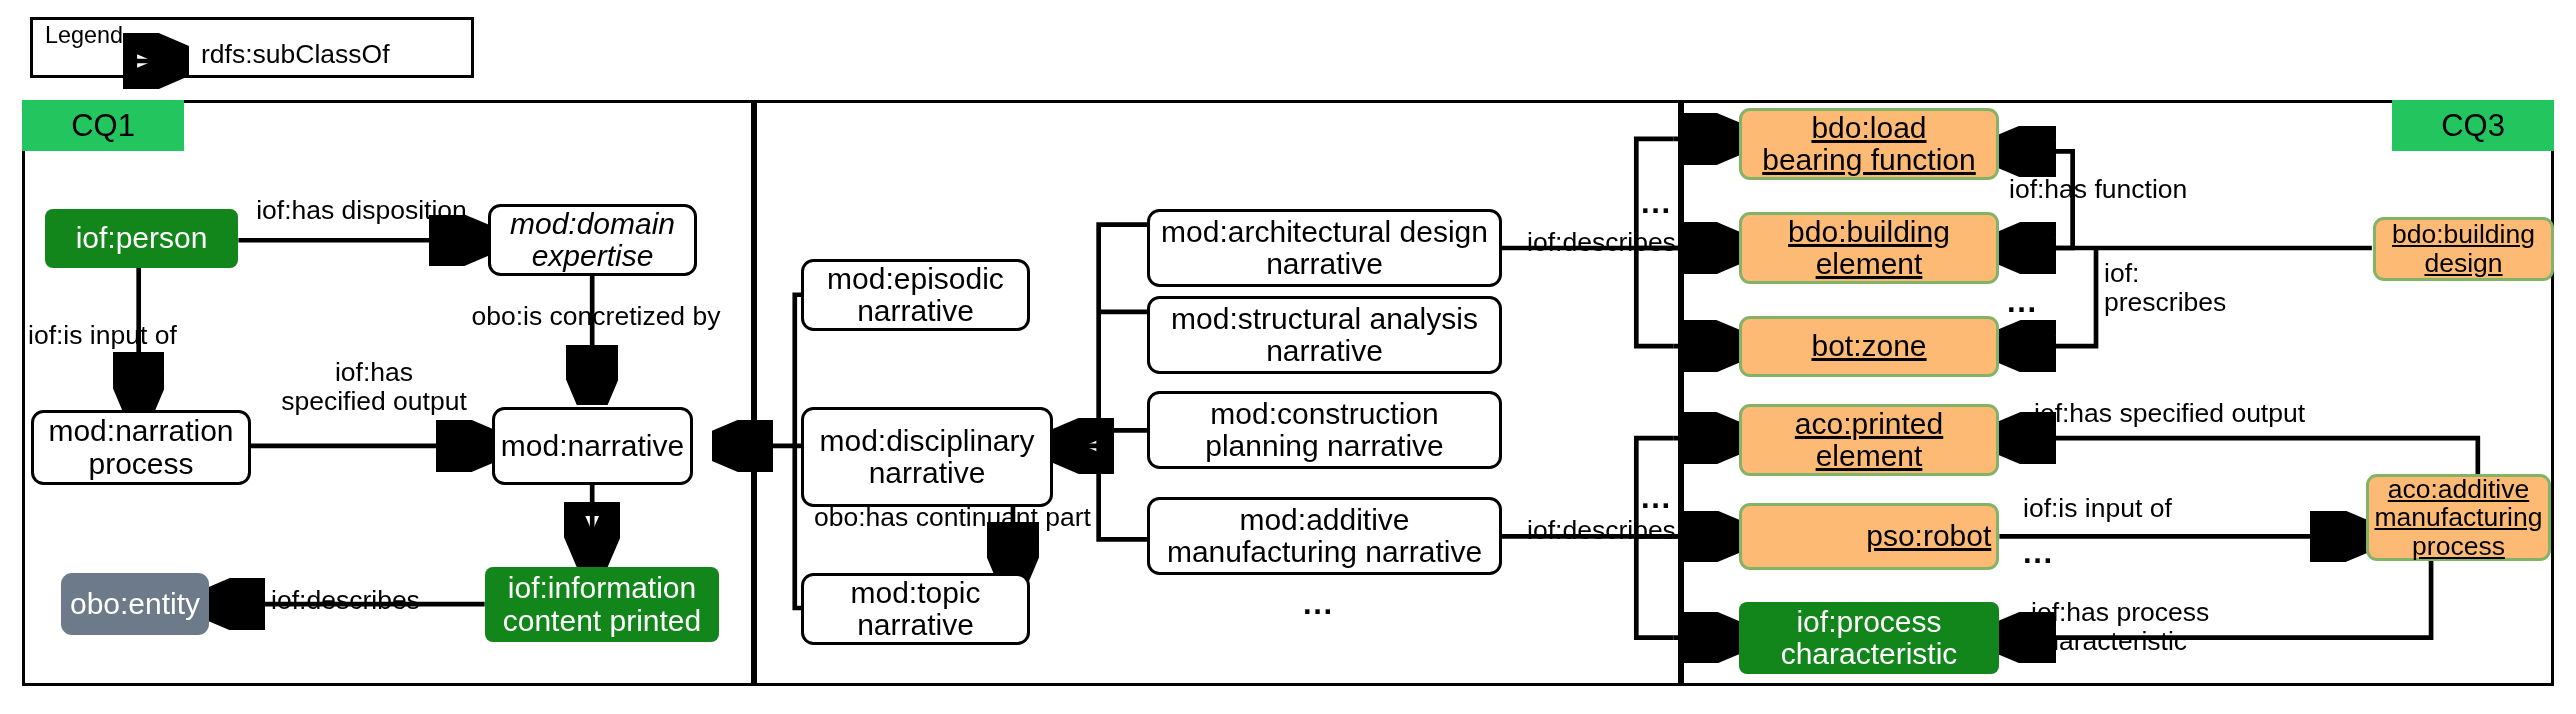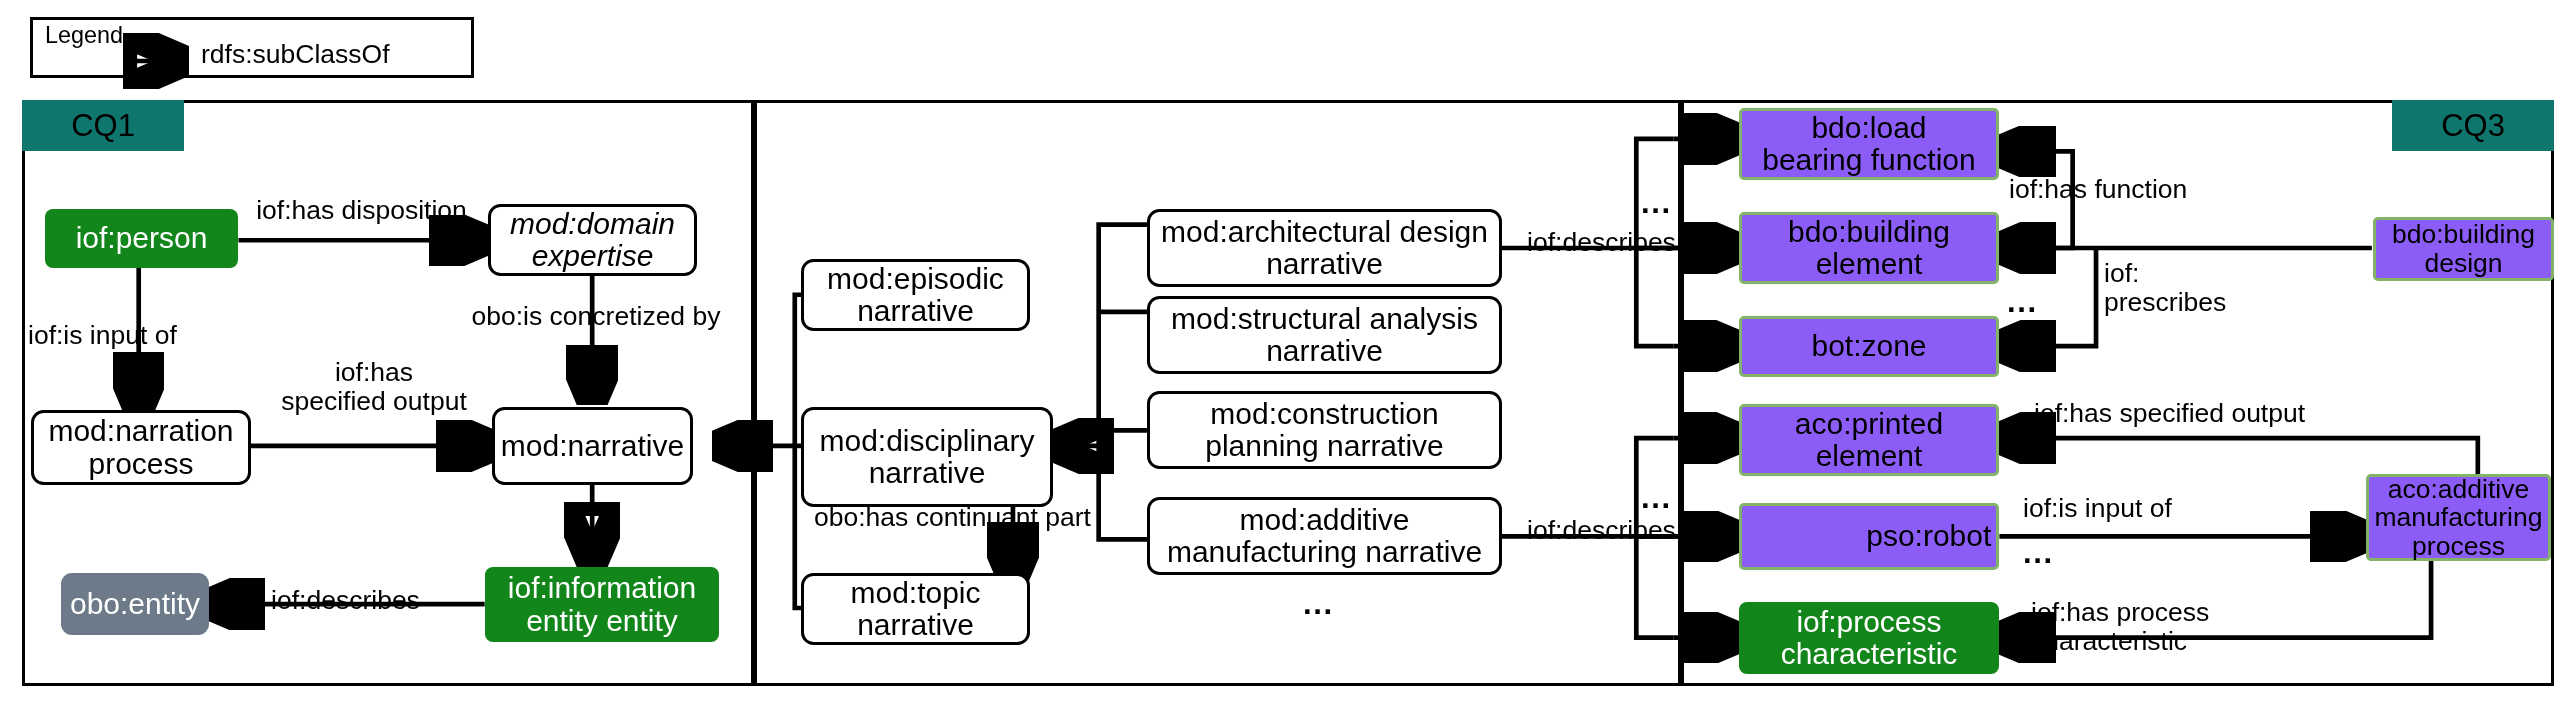--- a/index.html
+++ b/index.html
@@ -1,36 +1,36 @@
 <!DOCTYPE html>
 <html style="font-size:12.5px"><head>
 <meta charset="utf-8">
 <style>
   html,body{margin:0;padding:0;background:#fff;}
   body{width:2576px;height:715px;font-family:"Liberation Sans",sans-serif;position:relative;overflow:hidden;}
   #stage{position:relative;width:2576px;height:715px;}
 
   
   .panel{position:absolute;border:3.9px solid #000;background:#fff;box-sizing:border-box;}
-  .panel-tab{position:absolute;background:#0f766e;display:flex;align-items:center;justify-content:center;
+  .panel-tab{position:absolute;background:#22c55e;display:flex;align-items:center;justify-content:center;
              font-size:31px;color:#000;box-sizing:border-box;}
 
   
   .legend-box{position:absolute;border:3.9px solid #000;background:#fff;box-sizing:border-box;}
   .legend-title{position:absolute;font-size:23.4px;color:#000;}
   .legend-label{position:absolute;font-size:26.5px;color:#000;white-space:nowrap;}
 
   
   .node{position:absolute;box-sizing:border-box;display:flex;align-items:center;justify-content:center;
         text-align:center;line-height:1.08;padding:1.6px 4.7px;}
   .node span{display:block;width:100%;}
   .n-white{background:#fff;border:3.9px solid #000;border-radius:12.5px;color:#000;font-size:30px;}
   .n-green{background:#12861a;border:none;border-radius:8px;color:#fff;font-size:30px;}
   .n-gray{background:#6c7a89;border:none;border-radius:11px;color:#fff;font-size:30px;}
-  .n-lgreen{background:#8b5cf6;border:3.9px solid #82b366;border-radius:5px;color:#000;font-size:30px;}
+  .n-lgreen{background:#fdba74;border:3.9px solid #82b366;border-radius:11px;color:#000;font-size:30px;text-decoration:underline;}
 
   
   .elabel{position:absolute;font-size:26.5px;color:#000;line-height:1.1;text-align:center;white-space:pre-line;}
   .elabel.left{text-align:left;}
   .dots{position:absolute;font-size:31px;color:#000;letter-spacing:1.6px;font-weight:bold;}
 
   svg.wires{position:absolute;left:0;top:0;width:2576px;height:715px;pointer-events:none;}
   svg.wires line,svg.wires path,svg.wires polyline{stroke:#000;stroke-width:6;fill:none;}
 </style>
 </head>
@@ -137,21 +137,21 @@
   <div class="node n-white" style="left:492px;top:407px;width:201px;height:78px;">
     <span>mod:narrative</span>
   </div>
 
   <div class="node n-gray" style="left:61px;top:573px;width:148px;height:62px;">
     <span>obo:entity</span>
   </div>
 
   <div class="node n-green" style="left:485px;top:567px;width:234px;height:75px;">
     <span style="white-space:pre-line;">iof:information
-entity entity</span>
+content printed</span>
   </div>
 
   <div class="elabel" style="left:240px;top:196px;width:243px;">iof:has disposition</div>
   <div class="elabel left" style="left:28px;top:321px;width:234px;">iof:is input of</div>
   <div class="elabel" style="left:444px;top:302px;width:304px;">obo:is concretized by</div>
   <div class="elabel" style="left:257px;top:358px;width:234px;">iof:has
 specified output</div>
   <div class="elabel" style="left:217px;top:586px;width:257px;">iof:describes</div>
 
   <div class="node n-white" style="left:801px;top:259px;width:229px;height:72px;">

